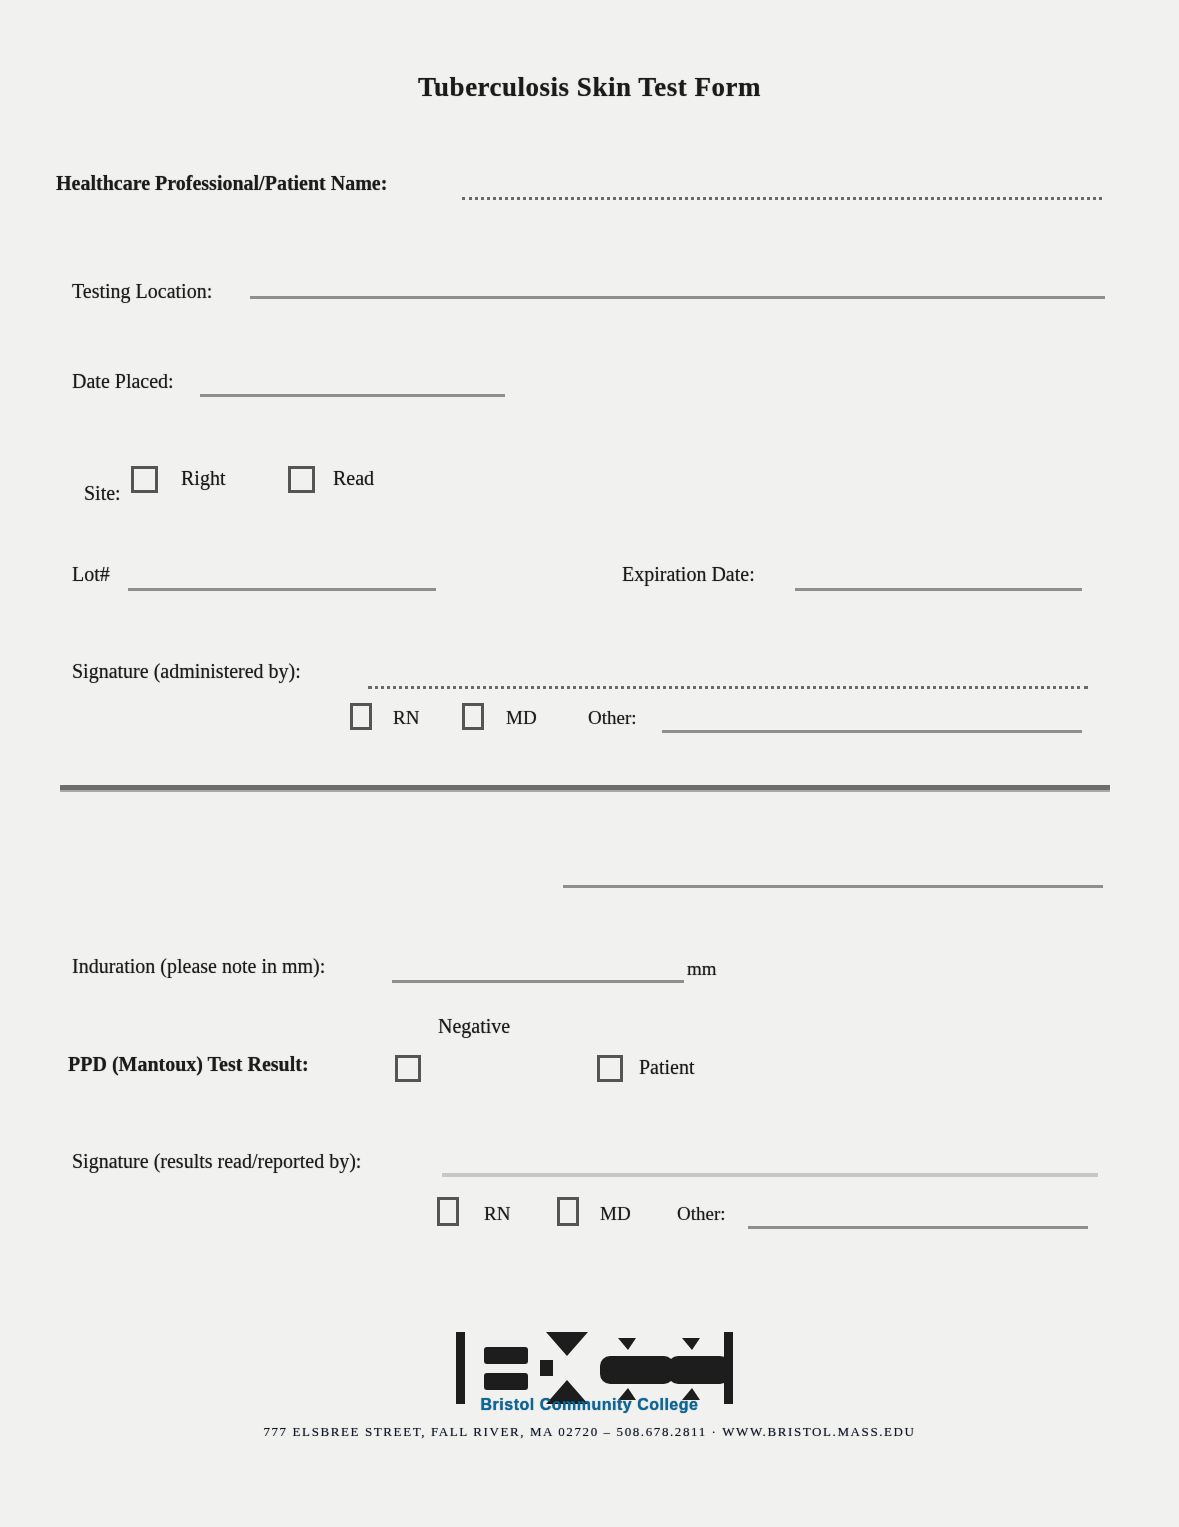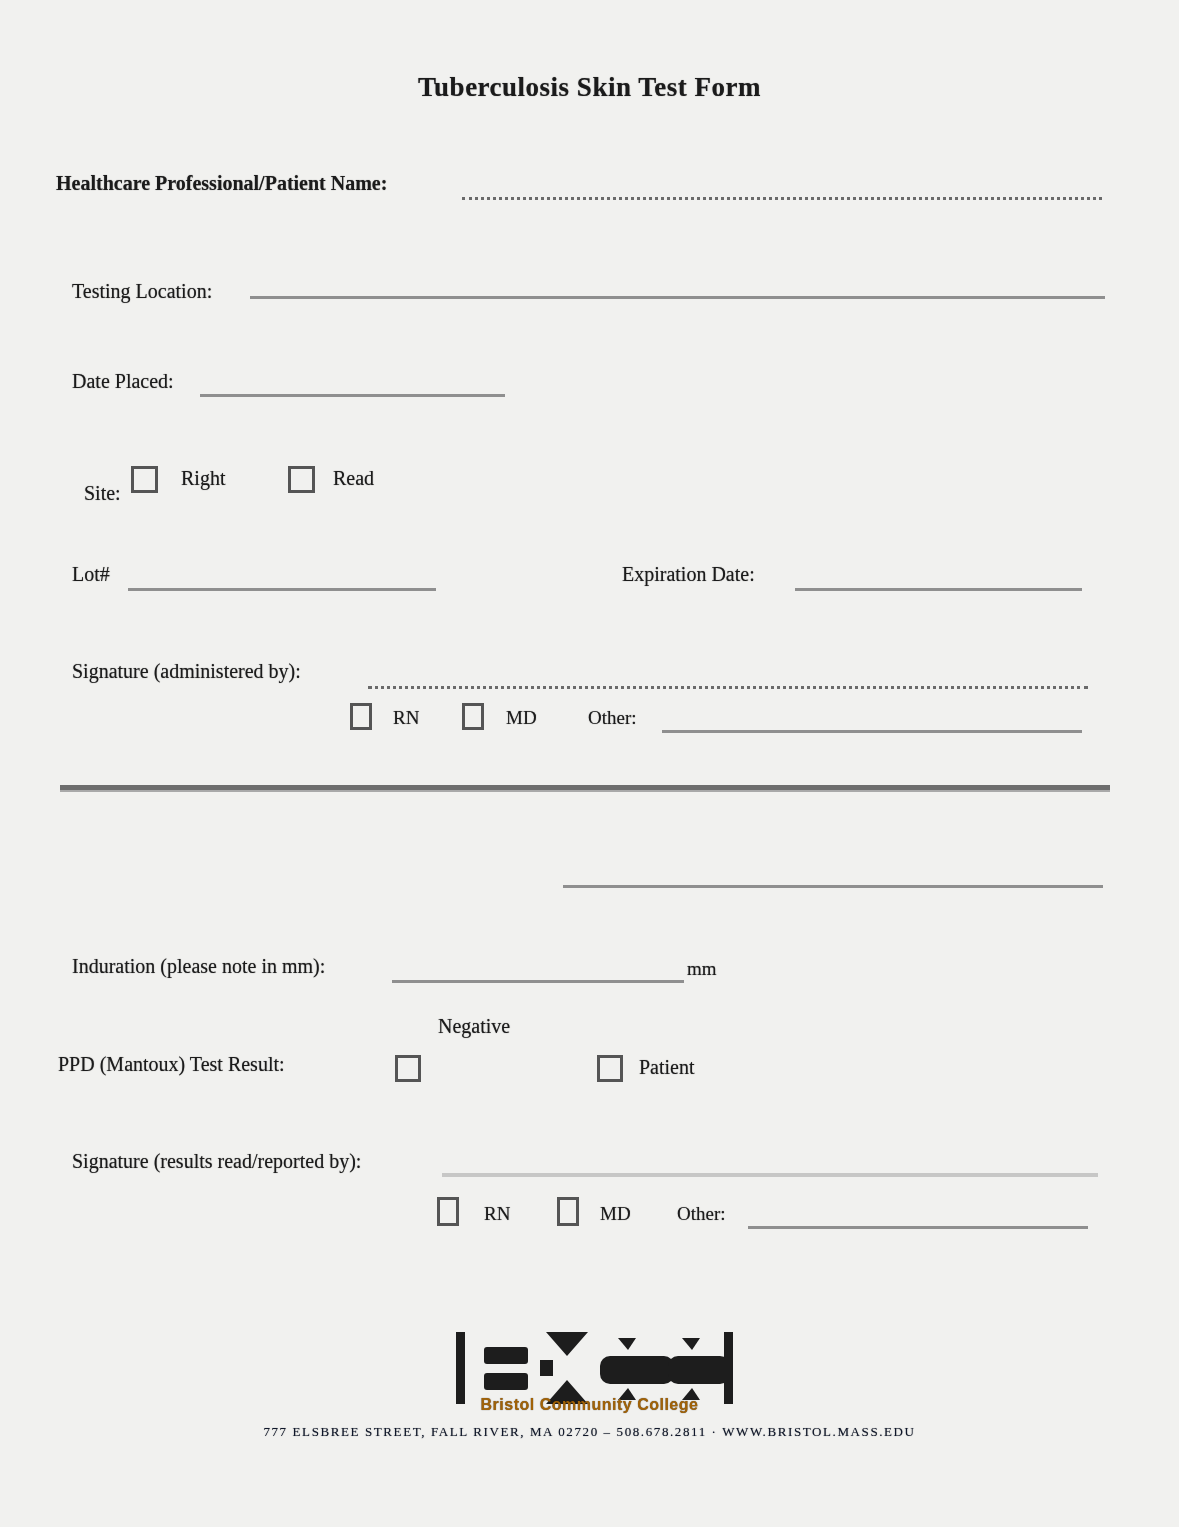--- a/index.html
+++ b/index.html
@@ -50,21 +50,21 @@
   }
   .logo-wrap { position: absolute; left: 450px; top: 1330px; width: 290px; }
   .college-name {
     position: absolute;
     left: 0; top: 1396px; width: 100%;
     text-align: center;
     font-family: "Liberation Sans", sans-serif;
     font-weight: bold;
     font-size: 16px;
     letter-spacing: 0.5px;
-    color: #a16207;
+    color: #0369a1;
     text-shadow: 0 0 1px rgba(0,0,0,0.7);
   }
   .college-address {
     position: absolute;
     left: 0; top: 1424px; width: 100%;
     text-align: center;
     font-size: 13px;
     letter-spacing: 1.6px;
     color: #0f172a;
     text-shadow: 0 0 1px rgba(60,60,60,0.6);
@@ -108,21 +108,21 @@
   <div class="line" style="left:662px; top:730px; width:420px;"></div>
 
   <div class="divider" style="top:785px;"></div>
 
   <div class="line" style="left:563px; top:885px; width:540px;"></div>
 
   <div class="abs scan-text label" style="left:72px; top:955px;">Induration (please note in mm):</div>
   <div class="line" style="left:392px; top:980px; width:292px;"></div>
   <div class="abs scan-text small-label" style="left:687px; top:958px;">mm</div>
 
-  <div class="abs scan-text label" style="left:58px; top:1053px;">PPD (Mantoux) Test Result:</div>
+  <div class="abs scan-text label" style="left:68px; top:1053px;font-weight:bold;">PPD (Mantoux) Test Result:</div>
   <div class="checkbox" style="left:395px; top:1055px; width:26px; height:27px;"></div>
   <div class="abs scan-text label" style="left:438px; top:1015px;">Negative</div>
   <div class="checkbox" style="left:597px; top:1055px; width:26px; height:27px;"></div>
   <div class="abs scan-text label" style="left:639px; top:1056px;">Patient</div>
 
   <div class="abs scan-text label" style="left:72px; top:1150px;">Signature (results read/reported by):</div>
   <div class="line light" style="left:442px; top:1173px; width:656px;"></div>
 
   <div class="checkbox" style="left:437px; top:1197px; width:22px; height:29px;"></div>
   <div class="abs scan-text small-label" style="left:484px; top:1203px;">RN</div>

